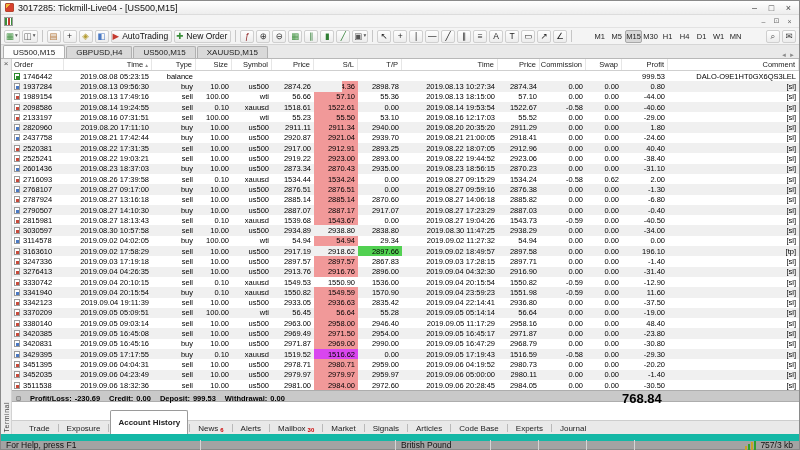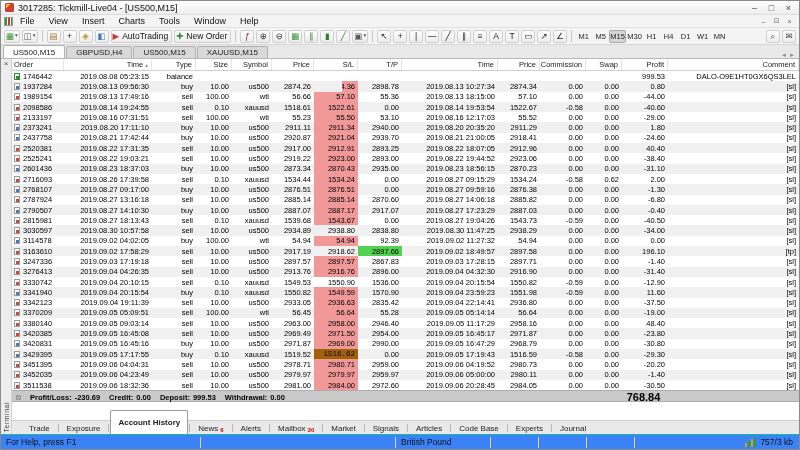--- a/index.html
+++ b/index.html
@@ -60,31 +60,31 @@
   .doc-icon::after{content:"";position:absolute;left:1px;top:2px;width:3px;height:3px;}
   .doc-icon.buy::after{background:#4a79c4;}
   .doc-icon.sell::after{background:#c94a3a;}
   .doc-icon.balance{border-color:#2e8b2e;}
   .doc-icon.balance::after{background:#2e8b2e;}
 
   .t-summary{display:grid;grid-template-columns:var(--cols);height:12px;flex:none;align-items:center;background:#c9c9c9;border-top:1px solid #adadad;border-bottom:1px solid #adadad;font-weight:bold;}
   .sum-left{grid-column:1/9;display:flex;align-items:center;gap:9px;padding-left:4px;font-size:7.5px;white-space:nowrap;overflow:hidden;}
   .sum-dot{width:5px;height:5px;flex:none;background:#b5b5b5;border:1px solid #8e8e8e;border-radius:1px;}
   .sum-part{display:flex;gap:3px;}
-  .sum-total{grid-column:13;font-size:11px;text-align:center;padding-right:3px;}
+  .sum-total{grid-column:13;font-size:13px;text-align:left;padding-right:3px;}
 
   
   .bottomtabs{height:14px;flex:none;display:flex;align-items:flex-end;background:#e9e9e9;border-top:1px solid #cdcdcd;padding-left:10px;}
   .btab{height:12px;padding:0 7px;display:flex;align-items:center;font-size:8px;color:#222;cursor:default;white-space:nowrap;}
   .btab.active{background:#fff;border:1px solid #9a9a9a;border-bottom:none;font-weight:bold;height:24px;border-radius:2px 2px 0 0;}
   .btab-sep{width:1px;height:8px;background:#b9b9b9;margin:0 1px 2px 1px;}
   .badge{color:#cc0000;font-size:6px;margin-left:2px;position:relative;top:2px;font-weight:bold;}
 
   
-  .statusbar{height:15px;flex:none;display:flex;align-items:center;background:#3b82f6;border-top:1px solid #14b8a6;font-size:8.5px;color:#111;}
+  .statusbar{height:15px;flex:none;display:flex;align-items:center;background:#a3a3a3;border-top:7px solid #14b8a6;font-size:8.5px;color:#111;}
   .scell{height:11px;display:flex;align-items:center;padding:0 5px;border-right:1px solid #d6d6d6;white-space:nowrap;overflow:hidden;}
   .scell.help{width:200px;flex:none;}
   .scell.sp1{width:195px;flex:none;}
   .scell.cur{width:95px;flex:none;}
   .scell.sp{width:48px;flex:none;}
   .scell.conn{flex:1;justify-content:flex-end;border-right:none;padding-right:6px;}
   .conn-bars{display:flex;align-items:flex-end;gap:1px;margin-right:4px;}
   .conn-bars span{width:2px;background:#2f9e2f;display:block;}
   .conn-bars span:nth-child(1){height:4px;background:#c9a227;}
   .conn-bars span:nth-child(2){height:6px;}
@@ -101,29 +101,20 @@
     <span class="title-text">3017285: Tickmill-Live04 - [US500,M15]</span>
     <div class="win-btns">
       <span class="win-btn">–</span>
       <span class="win-btn">□</span>
       <span class="win-btn">×</span>
     </div>
   </div>
 
   <div class="menubar">
     <div class="child-icon"></div>
-    <div class="menu-items" style="display:flex;">
-        <span class="menu-item">File</span>
-        <span class="menu-item">View</span>
-        <span class="menu-item">Insert</span>
-        <span class="menu-item">Charts</span>
-        <span class="menu-item">Tools</span>
-        <span class="menu-item">Window</span>
-        <span class="menu-item">Help</span>
-      </div>
     <div class="child-controls">
       <span class="win-btn">–</span>
       <span class="win-btn">⊡</span>
       <span class="win-btn">×</span>
     </div>
   </div>
 
   <div class="toolbar">
     <div class="tb-left" style="display:flex;align-items:center;">
         <span class="tbtn">
@@ -213,21 +204,21 @@
           <span class="glyph" style="color: rgb(34, 34, 34);">▭</span>
         </span>
         <span class="tbtn">
           <span class="glyph" style="color: rgb(34, 34, 34);">↗</span>
         </span>
         <span class="tbtn">
           <span class="glyph" style="color: rgb(34, 34, 34);">∠</span>
         </span>
         <span class="tsep"></span>
       </div>
-    <div class="tb-timeframes" style="display:flex;align-items:flex-start;margin-left:0;">
+    <div class="tb-timeframes" style="display:flex;align-items:flex-start;margin-left:16px;">
         <span class="tf-btn">M1</span>
         <span class="tf-btn">M5</span>
         <span class="tf-btn active">M15</span>
         <span class="tf-btn">M30</span>
         <span class="tf-btn">H1</span>
         <span class="tf-btn">H4</span>
         <span class="tf-btn">D1</span>
         <span class="tf-btn">W1</span>
         <span class="tf-btn">MN</span>
       </div>
@@ -370,21 +361,21 @@
               <div class="cell c-close-time">2019.08.16 12:17:03</div>
               <div class="cell c-close-price">55.52</div>
               <div class="cell c-commission">0.00</div>
               <div class="cell c-swap">0.00</div>
               <div class="cell c-profit">-29.00</div>
               <div class="cell c-comment">[sl]</div>
             </div>
             <div class="t-row alt">
               <div class="cell c-order">
                 <span class="doc-icon buy"></span>
-                <span>2373241</span>
+                <span>2820960</span>
               </div>
               <div class="cell c-open-time">2019.08.20 17:11:10</div>
               <div class="cell c-type">buy</div>
               <div class="cell c-size">10.00</div>
               <div class="cell c-symbol">us500</div>
               <div class="cell c-open-price">2911.11</div>
               <div class="cell c-sl" style="background: rgb(241, 153, 153);">2911.34</div>
               <div class="cell c-tp">2940.00</div>
               <div class="cell c-close-time">2019.08.20 20:35:20</div>
               <div class="cell c-close-price">2911.29</div>
@@ -587,21 +578,21 @@
               <div class="cell c-order">
                 <span class="doc-icon buy"></span>
                 <span>3114578</span>
               </div>
               <div class="cell c-open-time">2019.09.02 04:02:05</div>
               <div class="cell c-type">buy</div>
               <div class="cell c-size">100.00</div>
               <div class="cell c-symbol">wti</div>
               <div class="cell c-open-price">54.94</div>
               <div class="cell c-sl" style="background: rgb(241, 153, 153);">54.94</div>
-              <div class="cell c-tp">92.39</div>
+              <div class="cell c-tp">29.34</div>
               <div class="cell c-close-time">2019.09.02 11:27:32</div>
               <div class="cell c-close-price">54.94</div>
               <div class="cell c-commission">0.00</div>
               <div class="cell c-swap">0.00</div>
               <div class="cell c-profit">0.00</div>
               <div class="cell c-comment">[sl]</div>
             </div>
             <div class="t-row alt">
               <div class="cell c-order">
                 <span class="doc-icon sell"></span>
@@ -795,21 +786,21 @@
             <div class="t-row alt">
               <div class="cell c-order">
                 <span class="doc-icon buy"></span>
                 <span>3429395</span>
               </div>
               <div class="cell c-open-time">2019.09.05 17:17:55</div>
               <div class="cell c-type">buy</div>
               <div class="cell c-size">0.10</div>
               <div class="cell c-symbol">xauusd</div>
               <div class="cell c-open-price">1519.52</div>
-              <div class="cell c-sl" style="background: #a16207; font-family: Liberation Mono, monospace;">1516.62</div>
+              <div class="cell c-sl" style="background: #d946ef;">1516.62</div>
               <div class="cell c-tp">0.00</div>
               <div class="cell c-close-time">2019.09.05 17:19:43</div>
               <div class="cell c-close-price">1516.59</div>
               <div class="cell c-commission">-0.58</div>
               <div class="cell c-swap">0.00</div>
               <div class="cell c-profit">-29.30</div>
               <div class="cell c-comment">[sl]</div>
             </div>
             <div class="t-row">
               <div class="cell c-order">

